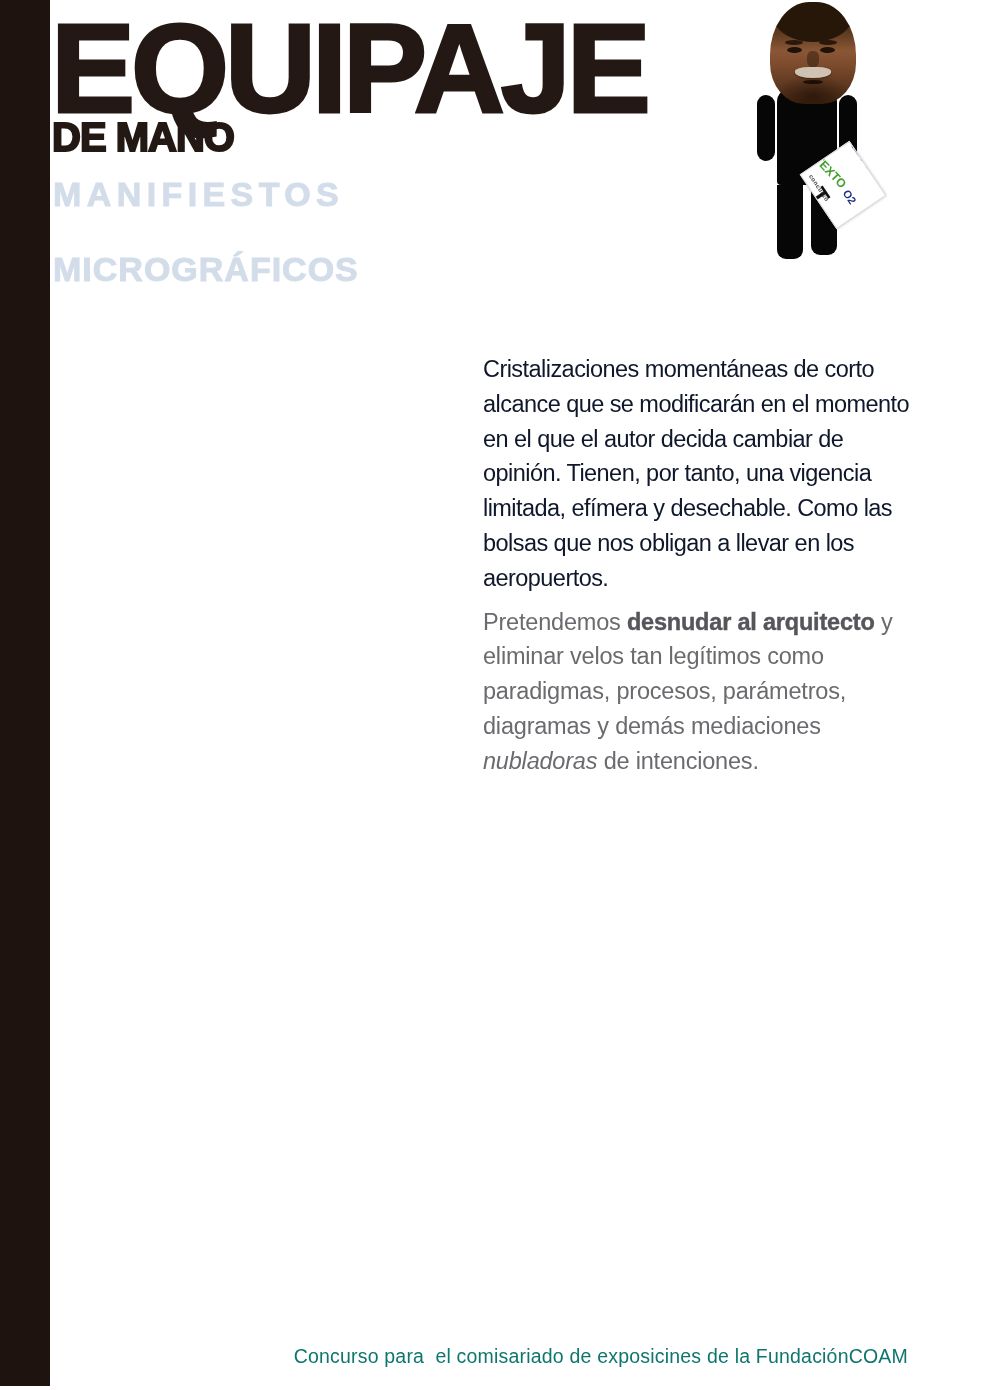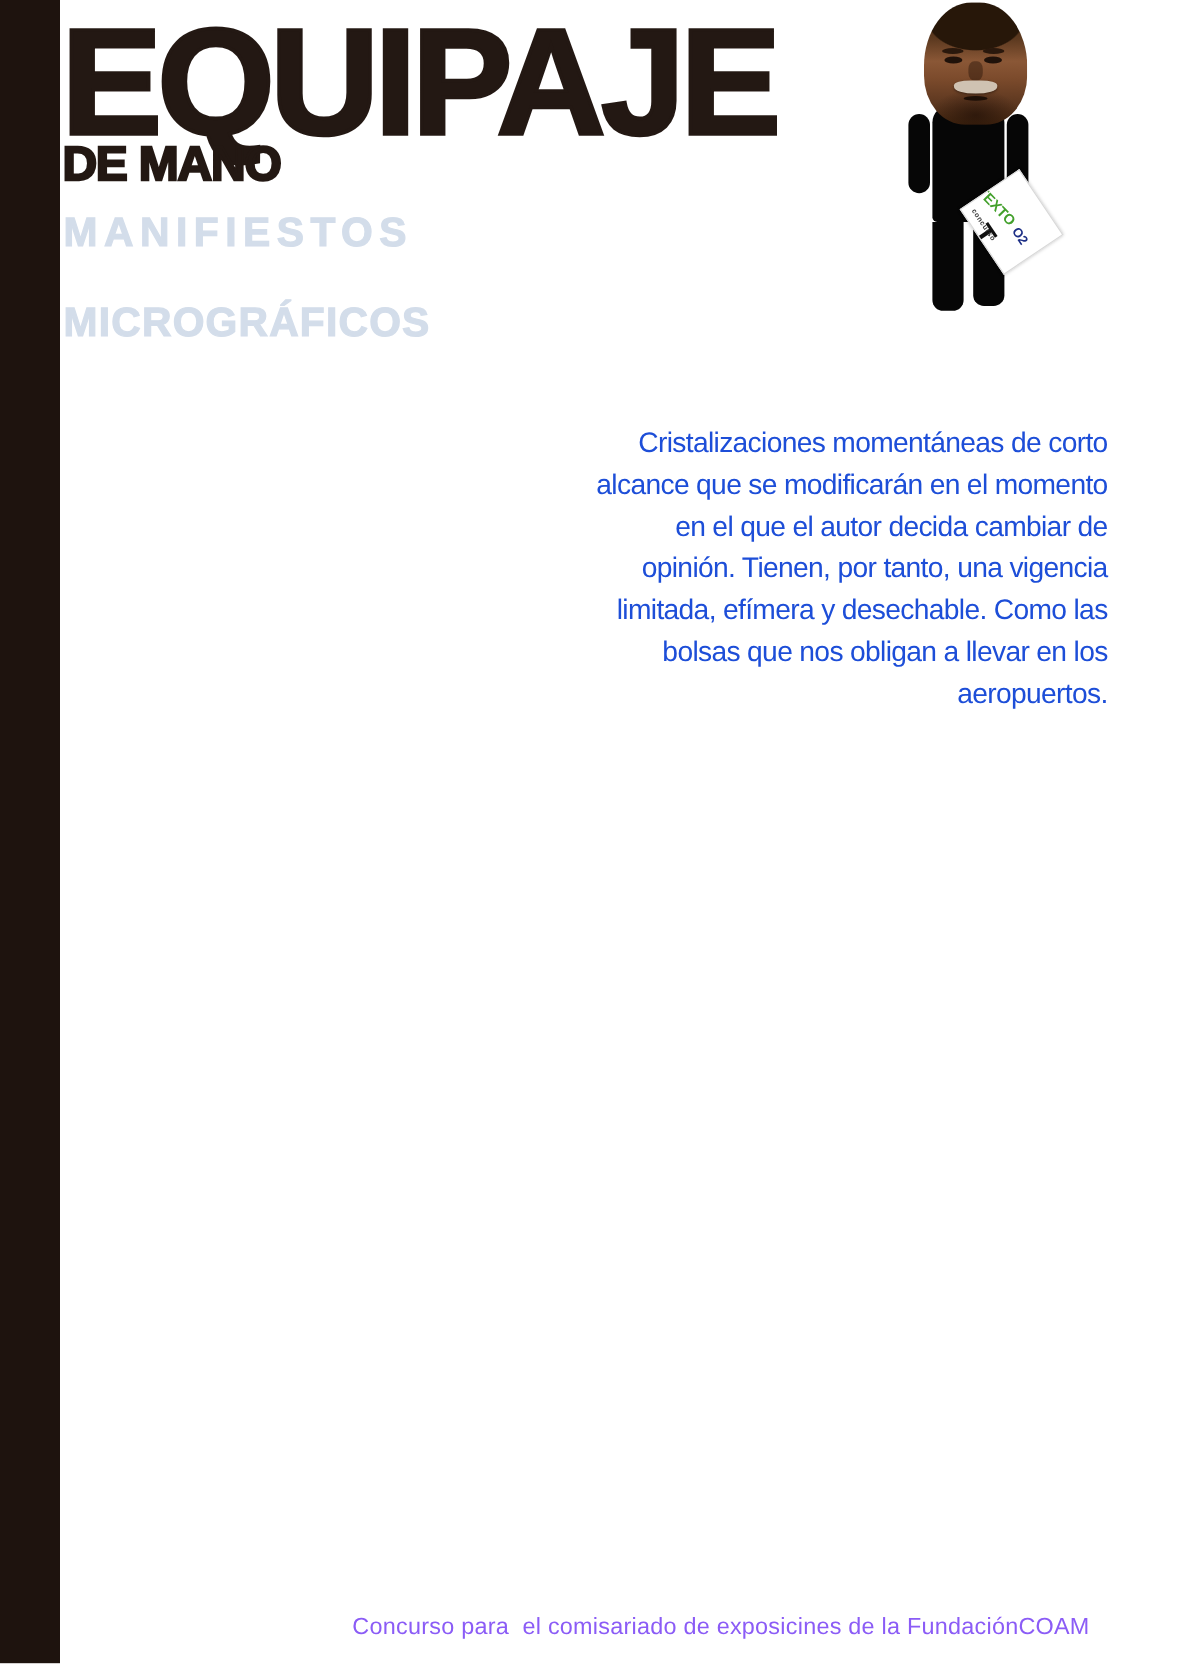--- a/index.html
+++ b/index.html
@@ -75,28 +75,28 @@
   .article h2{
     margin:0;font-size:35px;line-height:38px;font-weight:bold;letter-spacing:.4px;
     color:#767579;-webkit-text-stroke:1.2px #767579;
   }
   .article p{
     margin:0;font-size:23.5px;line-height:34.8px;white-space:pre-line;
     color:#6b6a6e;letter-spacing:-.2px;
   }
   .article p.first{margin-top:22px;}
   .article p + p{margin-top:9px;}
-  .article p.dark{color:#1d4ed8;letter-spacing:-.55px;text-align:right;}
+  .article p.dark{color:#0f172a;letter-spacing:-.55px;}
   .article p strong{color:#56555a;-webkit-text-stroke:.4px #56555a;font-weight:bold;}
   .article p em{font-style:italic;}
 
   
   .footer{
     position:absolute;right:92px;top:1347px;margin:0;
-    font-size:19.5px;line-height:1;color:#8b5cf6;white-space:pre;letter-spacing:.2px;
+    font-size:19.5px;line-height:1;color:#0f766e;white-space:pre;letter-spacing:.2px;
   }
 </style>
 </head>
 <body>
 
 <div class="page">
 
   <div class="left-bar"></div>
 
   <header>
@@ -134,17 +134,22 @@
   </div>
 
   <article class="article">
     <p class="dark">Cristalizaciones momentáneas de corto
 alcance que se modificarán en el momento
 en el que el autor decida cambiar de
 opinión. Tienen, por tanto, una vigencia
 limitada, efímera y desechable. Como las
 bolsas que nos obligan a llevar en los
 aeropuertos.</p>
+    <p><span>Pretendemos </span><strong>desnudar al arquitecto</strong><span> y
+eliminar velos tan legítimos como
+paradigmas, procesos, parámetros,
+diagramas y demás mediaciones
+</span><em>nubladoras</em><span> de intenciones.</span></p>
   </article>
 
   <div class="footer">Concurso para  el comisariado de exposicines de la FundaciónCOAM</div>
 
 </div>
 
 </body></html>

